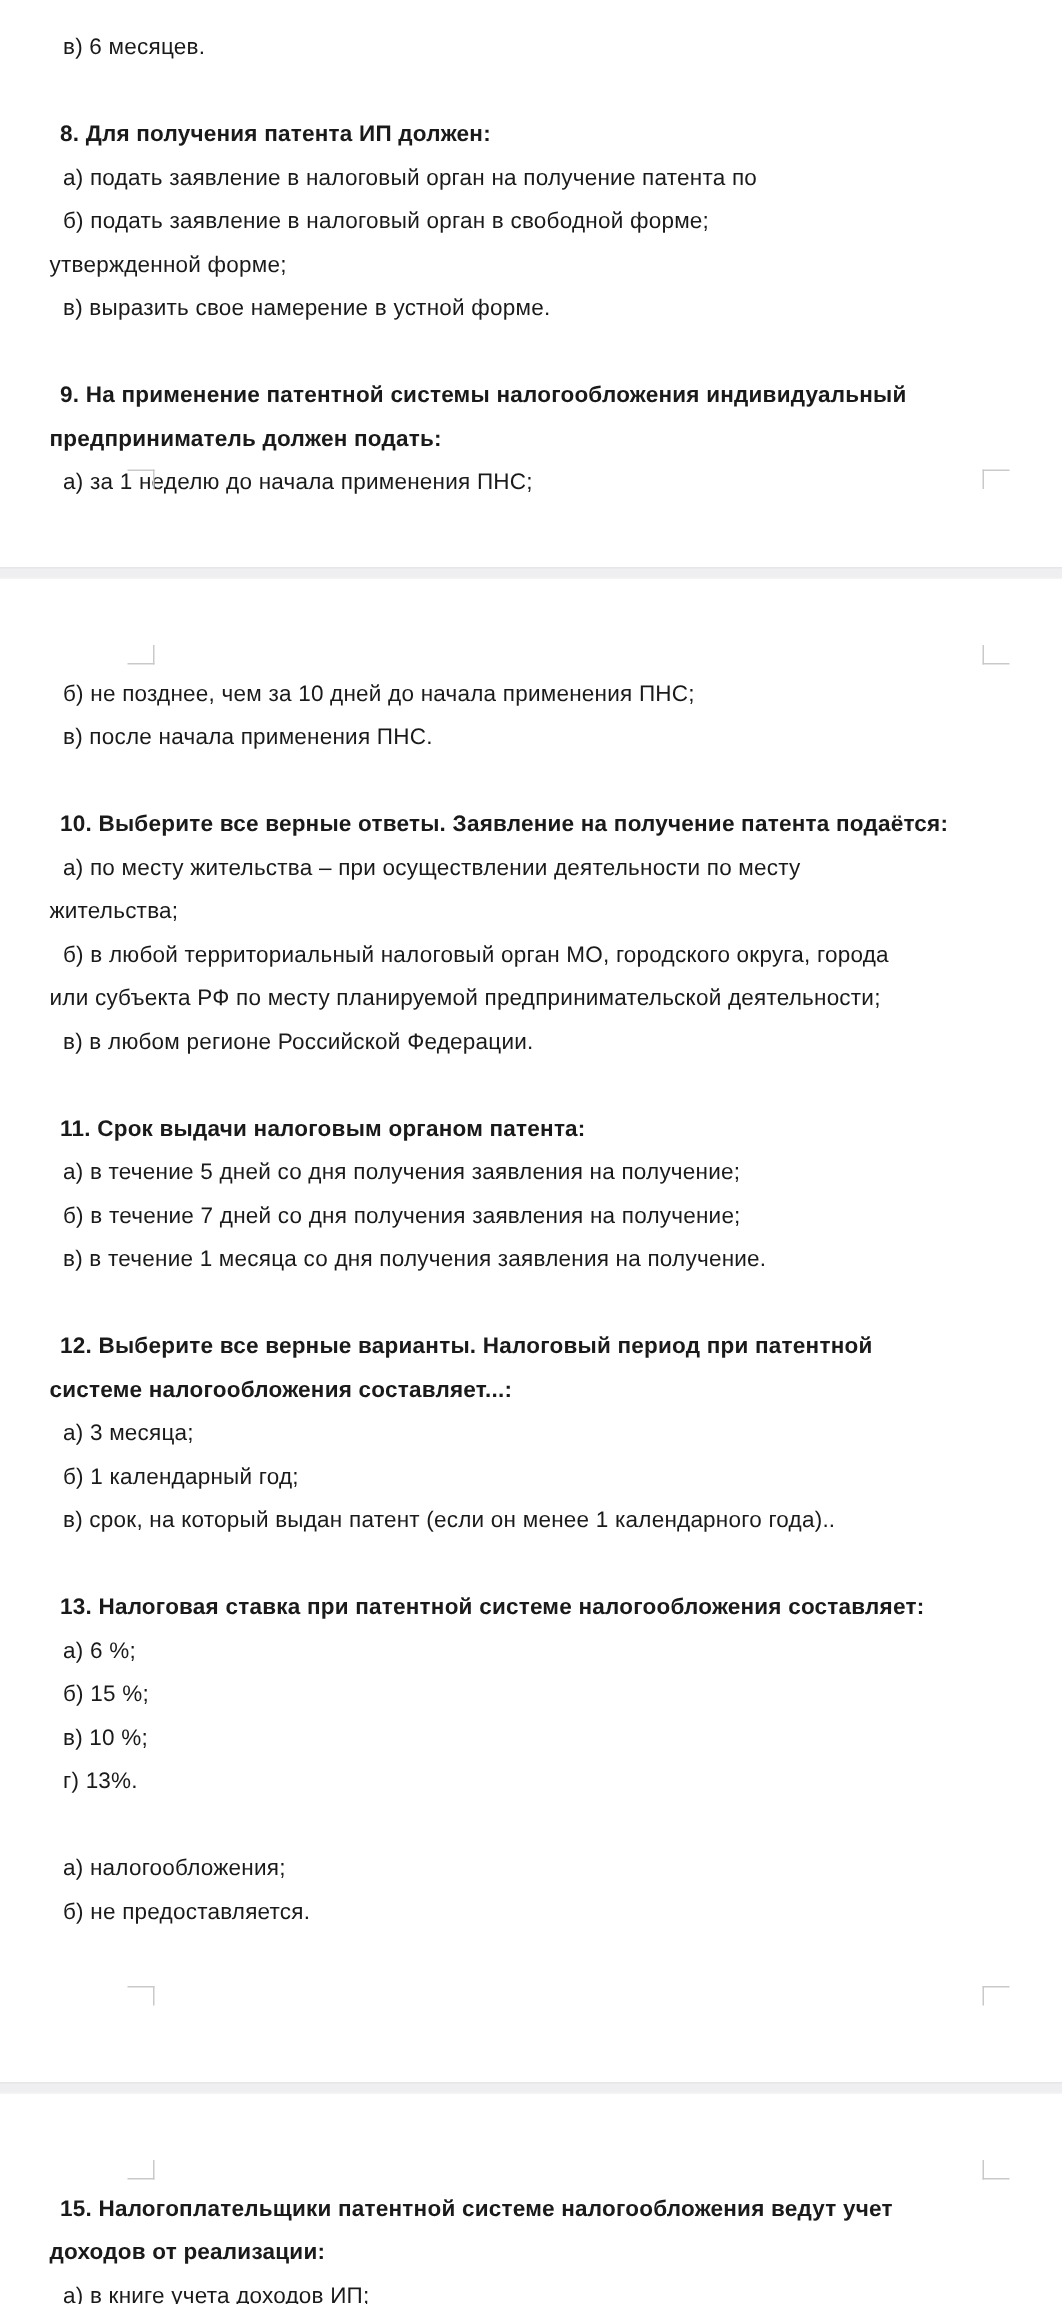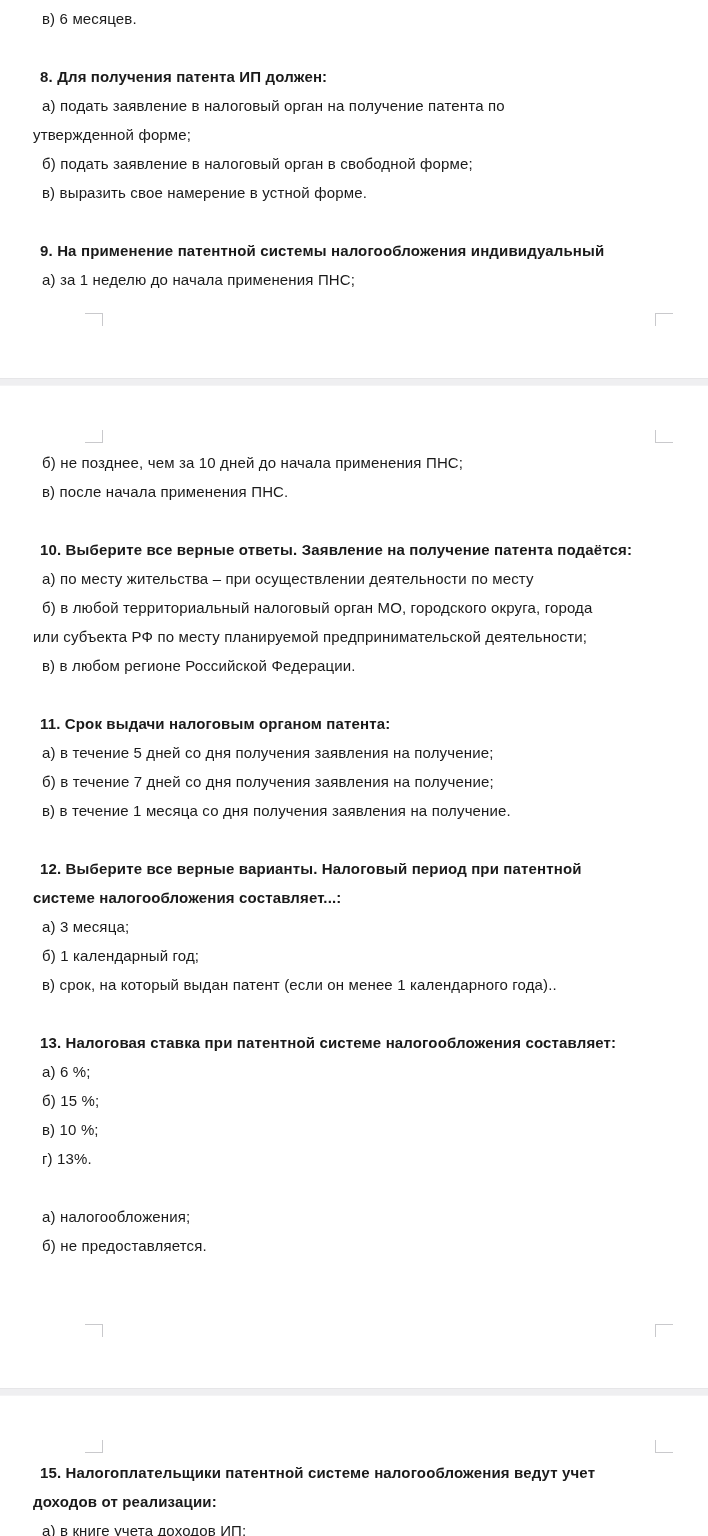--- a/index.html
+++ b/index.html
@@ -92,30 +92,31 @@
   
   .mark.br i.h { left: 0; bottom: 0; width: 18px; height: 1px; }
   .mark.br i.v { left: 0; bottom: 0; width: 1px; height: 13px; }
 </style>
 </head>
 <body>
 
 <div class="viewer">
 
   <div class="page" style="height:378px;">
-    <div class="content" style="padding-top:4px;">
+    <div class="content" style="padding-top:17px;">
       <div class="line a">в) 6 месяцев.</div>
       <div class="spacer-block"></div>
       <div class="line q">8. Для получения патента ИП должен:</div>
       <div class="line a">а) подать заявление в налоговый орган на получение патента по</div>
+      <div class="line a">б) подать заявление в налоговый орган в свободной форме;</div>
       <div class="line a-cont">утвержденной форме;</div>
-      <div class="line a">б) подать заявление в налоговый орган в свободной форме;</div>
       <div class="line a">в) выразить свое намерение в устной форме.</div>
       <div class="spacer-block"></div>
       <div class="line q">9. На применение патентной системы налогообложения индивидуальный</div>
+      <div class="line q-cont">предприниматель должен подать:</div>
       <div class="line a">а) за 1 неделю до начала применения ПНС;</div>
     </div>
 
     <div class="marks" style="top:313px;">
       <div class="mark tl" style="left:85px;">
           <i class="h"></i>
           <i class="v"></i>
         </div>
       <div class="mark tr" style="left:655px;">
           <i class="h"></i>
@@ -137,20 +138,21 @@
           <i class="h"></i>
           <i class="v"></i>
         </div>
     </div>
     <div class="content" style="padding-top:62px;">
       <div class="line a">б) не позднее, чем за 10 дней до начала применения ПНС;</div>
       <div class="line a">в) после начала применения ПНС.</div>
       <div class="spacer-block"></div>
       <div class="line q">10. Выберите все верные ответы. Заявление на получение патента подаётся:</div>
       <div class="line a">а) по месту жительства – при осуществлении деятельности по месту</div>
+      <div class="line a-cont">жительства;</div>
       <div class="line a">б) в любой территориальный налоговый орган МО, городского округа, города</div>
       <div class="line a-cont">или субъекта РФ по месту планируемой предпринимательской деятельности;</div>
       <div class="line a">в) в любом регионе Российской Федерации.</div>
       <div class="spacer-block"></div>
       <div class="line q">11. Срок выдачи налоговым органом патента:</div>
       <div class="line a">а) в течение 5 дней со дня получения заявления на получение;</div>
       <div class="line a">б) в течение 7 дней со дня получения заявления на получение;</div>
       <div class="line a">в) в течение 1 месяца со дня получения заявления на получение.</div>
       <div class="spacer-block"></div>
       <div class="line q">12. Выберите все верные варианты. Налоговый период при патентной</div>

